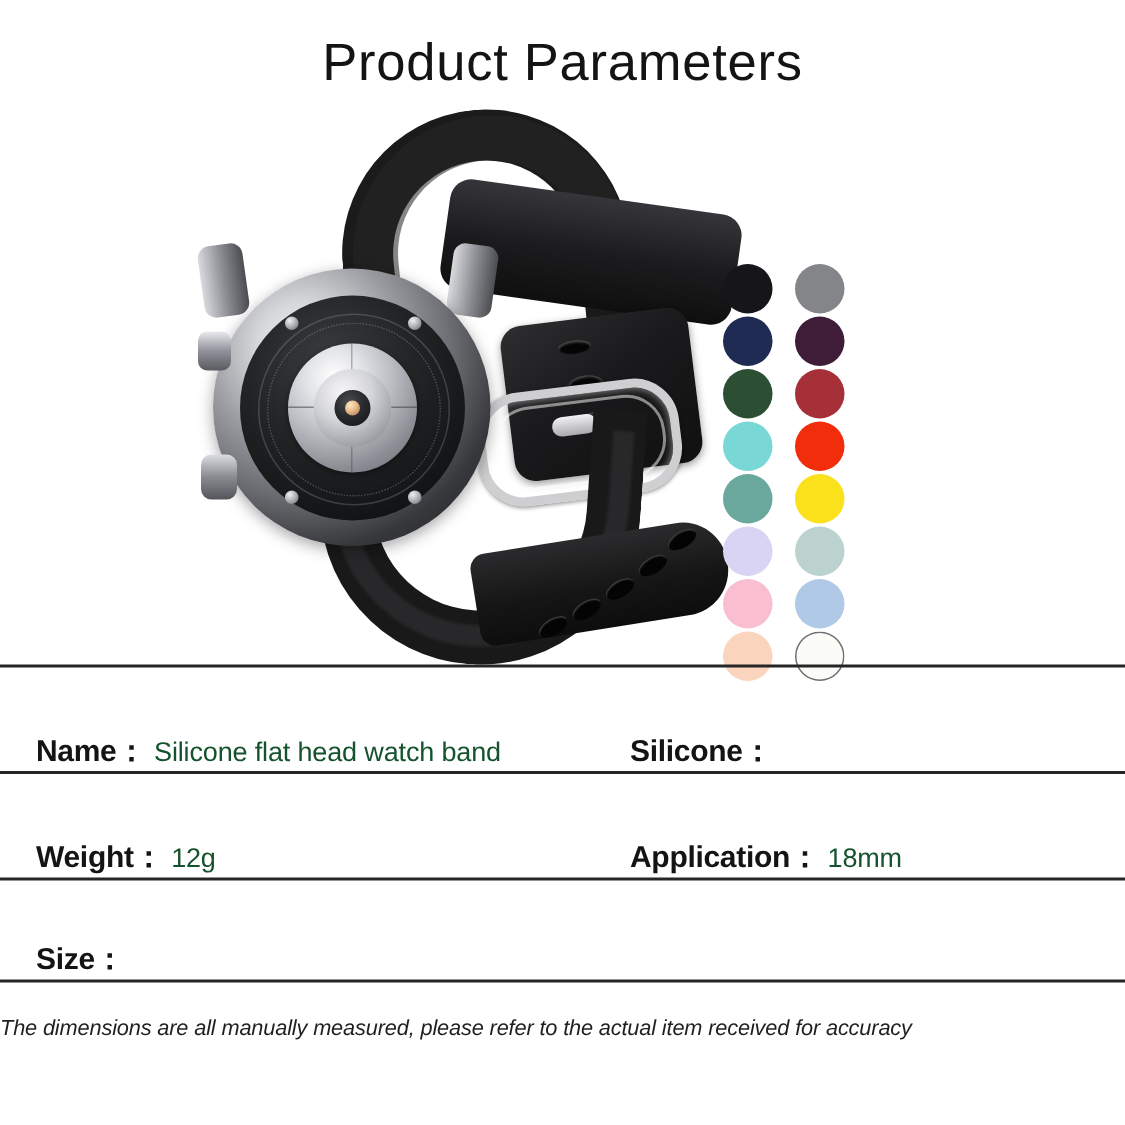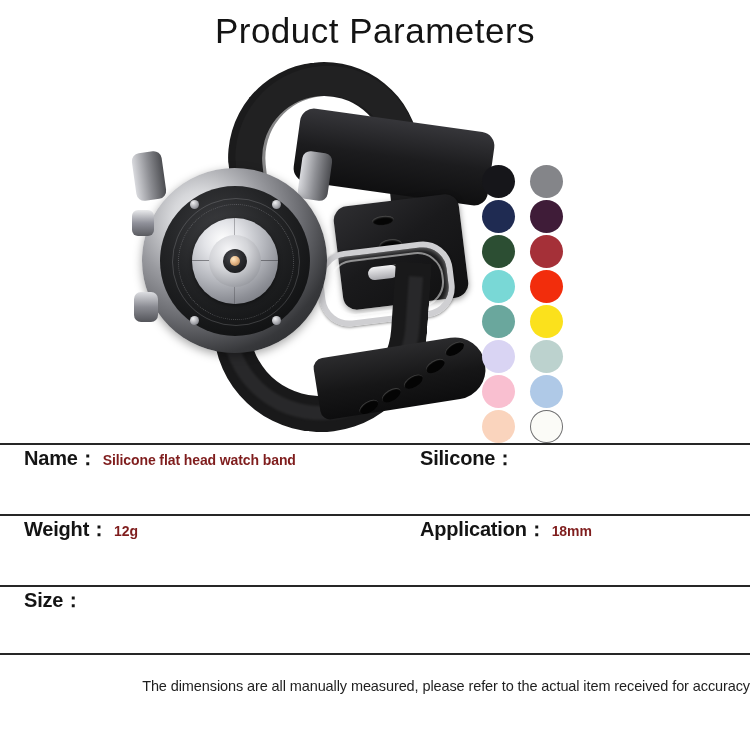--- a/index.html
+++ b/index.html
@@ -17,21 +17,21 @@
   }
 
   
   .page-title {
     text-align: center;
     font-size: 35px;
     font-weight: 400;
     letter-spacing: 0.5px;
     color: #141414;
     margin: 0;
-    padding-top: 7px;
+    padding-top: 18px;
     height: 48px;
     line-height: 48px;
   }
 
   
   .hero {
     position: relative;
     width: 750px;
     height: 365px;
   }
@@ -341,21 +341,21 @@
   .rule {
     width: 750px;
     height: 0;
     border-top: 2px solid #262626;
   }
 
   .spec-row {
     position: relative;
     height: 69px;
     display: flex;
-    align-items: flex-start;
+    align-items: flex-end;
   }
   .spec-cell {
     display: flex;
     align-items: baseline;
     white-space: nowrap;
   }
   .spec-cell.col-1 { margin-left: 24px; width: 396px; }
   .spec-cell.col-2 { margin-left: 0; }
   .spec-cell.wide { margin-left: 24px; }
 
@@ -365,33 +365,34 @@
     color: #141414;
     letter-spacing: -0.2px;
   }
   .spec-colon {
     font-size: 20px;
     font-weight: 700;
     color: #141414;
     margin-right: 5px;
   }
   .spec-value {
-    font-size: 14px;
-    font-weight: 700;
-    color: #7f1d1d;
+    font-size: 18px;
+    font-weight: 400;
+    color: #14532d;
     letter-spacing: -0.1px;
   }
 
   .size-row { height: 66px; }
 
   .note-row {
     height: 62px;
     display: flex;
     align-items: center;
-    justify-content: flex-end;
+    justify-content: flex-start;
+    font-style: italic;
   }
   .note-text {
     font-size: 14.5px;
     color: #1f1f1f;
     font-weight: 400;
     letter-spacing: -0.1px;
   }
 </style>
 </head>
 <body>

